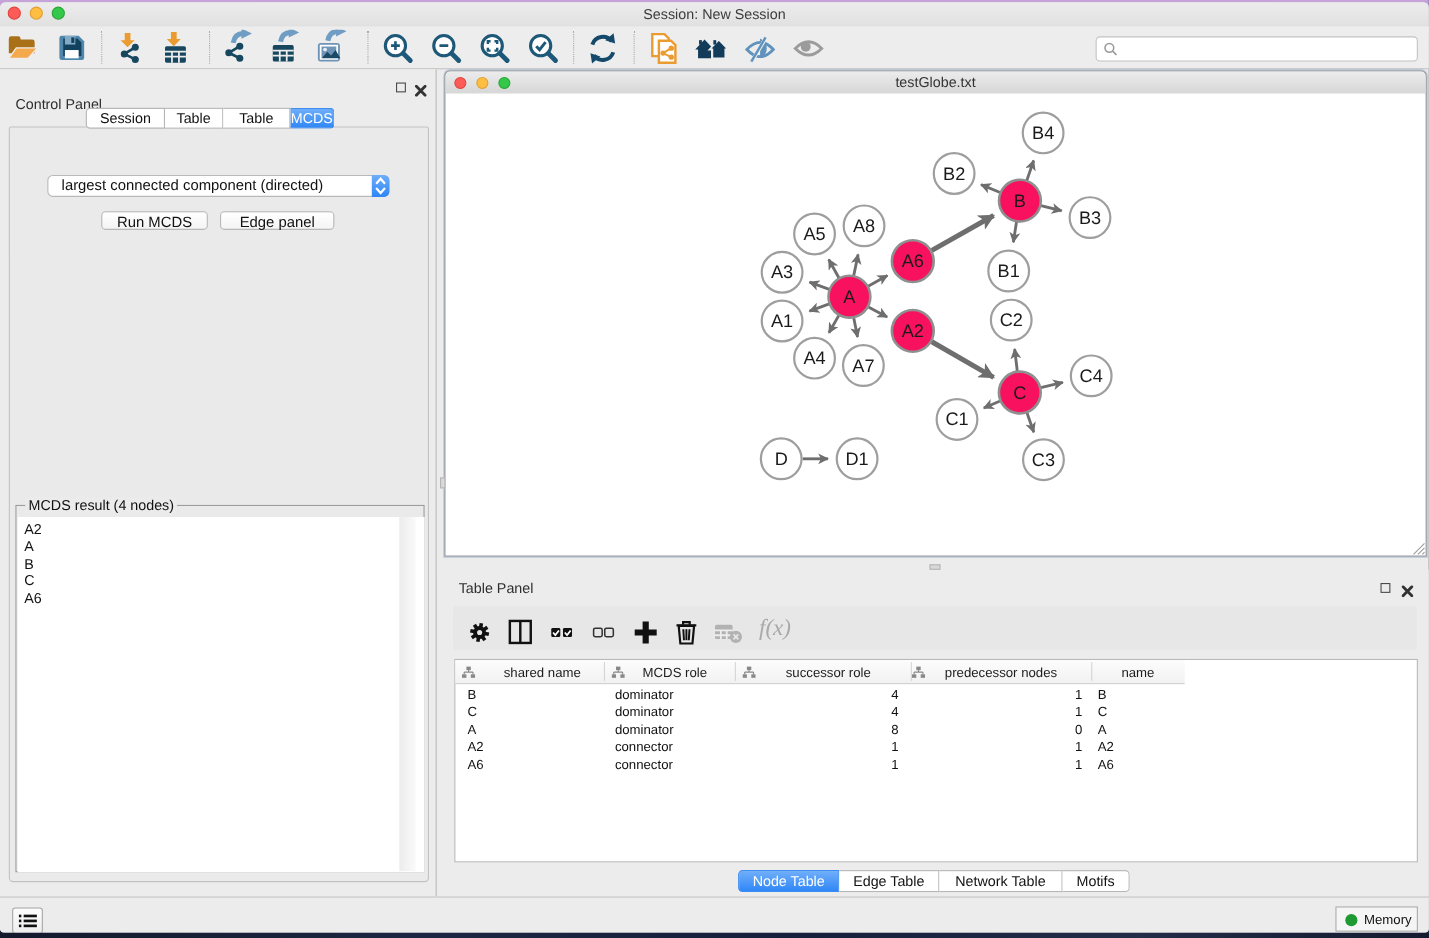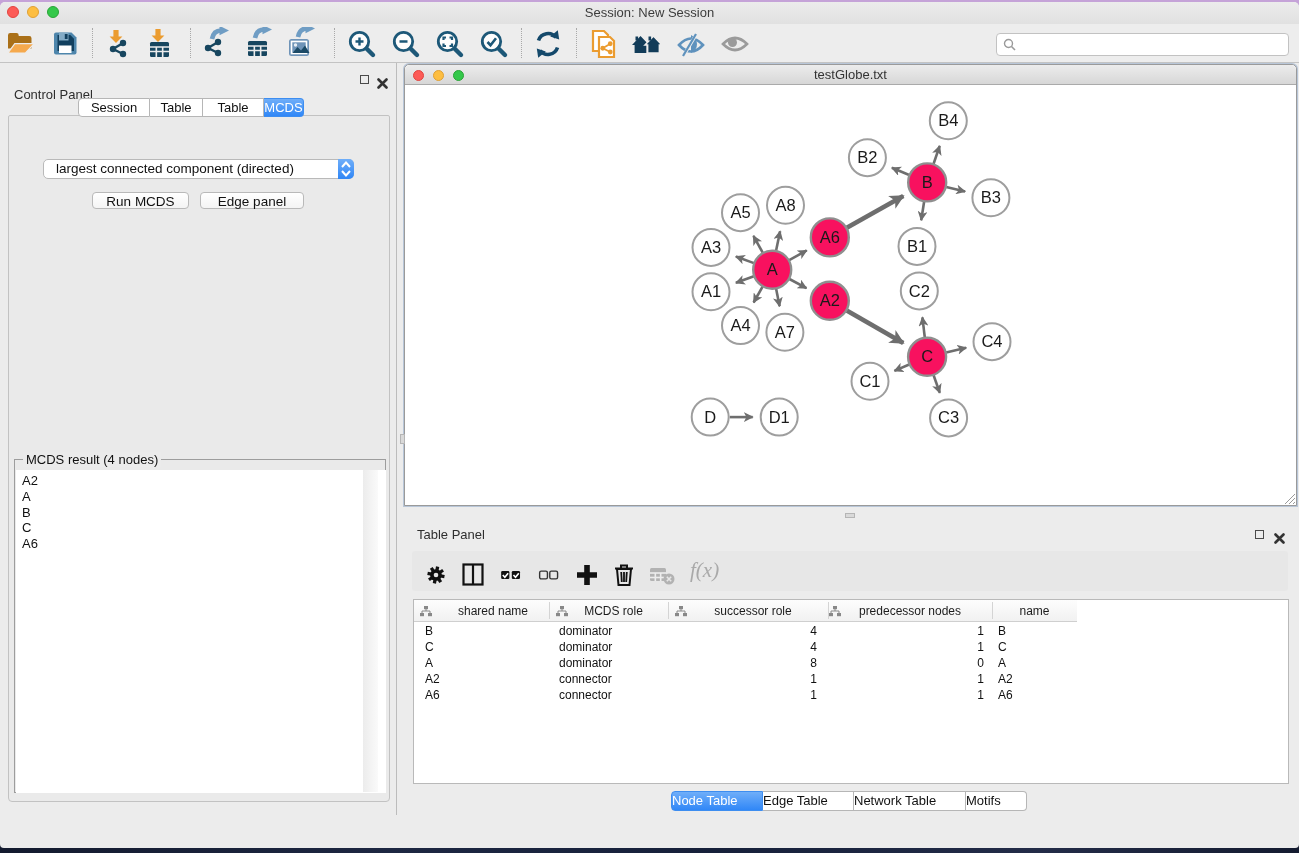--- a/index.html
+++ b/index.html
@@ -42,21 +42,21 @@
 .tl2{width:11px;height:11px;border-radius:50%;top:5px}
 
 #tpanel{left:398px;top:516px;width:901px;height:297px;background:#ececec}
 #ttoolbar{left:14px;top:33px;width:876px;height:40px;background:#e7e7e7;border-radius:3px}
 #ttable{left:15px;top:81px;width:876px;height:185px;background:#fff;border:1px solid #b9b9b9}
 #thead{left:0;top:0;width:663px;height:22px;background:linear-gradient(#fdfdfd,#f1f1f1);border-bottom:1px solid #cfcfcf}
 .hsep{top:2px;height:17px;border-left:1px solid #d4d4d4}
 .hlabel{font-size:12px;color:#1c1c1c;line-height:22px;position:absolute;text-align:center}
 .trow{position:absolute;font-size:12px;color:#111;height:16.2px;line-height:16.2px}
 .btabs{display:flex;height:20px}
-.btab{background:#fff;border:1px solid #b6b6b6;border-left:none;font-size:13px;color:#111;line-height:18px;white-space:nowrap}
+.btab{background:#fff;border:1px solid #b6b6b6;border-left:none;font-size:13px;color:#111;text-align:center;line-height:18px;white-space:nowrap}
 .btab.first{border-left:1px solid #b6b6b6;border-radius:4px 0 0 4px}
 .btab.last{border-radius:0 4px 4px 0}
 .btab.sel{background:linear-gradient(#6faef9,#3087f7);color:#fff;border-color:#3d8df0}
 
 #statusbar{left:0;top:813px;width:1299px;height:33px;background:#ececec;border-top:1px solid #c4c4c4}
 #listbtn{left:11px;top:9px;width:28px;height:24px;background:linear-gradient(#fdfdfd,#eee);border:1px solid #a8a8a8;border-radius:3px}
 #membtn{left:1214px;top:8px;width:75px;height:23px;background:#f5f5f5;border:1px solid #ababab}
 #membtn .dot{left:8px;top:6px;width:11px;height:11px;border-radius:50%;background:#1f9932}
 #membtn .txt{left:25px;top:0;font-size:12px;color:#111;line-height:22px}
 </style></head>
@@ -476,14 +476,32 @@
       <div class="btabs">
         <div class="btab first sel" style="width:92px">Node Table</div>
         <div class="btab" style="width:91px">Edge Table</div>
         <div class="btab" style="width:112px">Network Table</div>
         <div class="btab last" style="width:61px">Motifs</div>
       </div>
     </div>
   </div>
   <div class="abs" style="left:400px;top:432px;width:5px;height:10px;background:#d9d9d9;border:1px solid #b5b5b5"></div>
     <div class="abs" style="left:845px;top:511px;width:10px;height:5px;background:#d9d9d9;border:1px solid #b5b5b5"></div>
+  <div class="abs" id="statusbar">
+    <div class="abs" id="listbtn">
+        <svg class="abs" style="left:5px;top:5px" width="17" height="13" viewBox="0 0 17 13">
+          <g fill="#111">
+            <rect x="0" y="0.5" width="2.4" height="2.4"></rect>
+            <rect x="4.5" y="0.5" width="12" height="2.4"></rect>
+            <rect x="0" y="5" width="2.4" height="2.4"></rect>
+            <rect x="4.5" y="5" width="12" height="2.4"></rect>
+            <rect x="0" y="9.5" width="2.4" height="2.4"></rect>
+            <rect x="4.5" y="9.5" width="12" height="2.4"></rect>
+          </g>
+        </svg>
+      </div>
+    <div class="abs" id="membtn">
+        <div class="abs dot"></div>
+        <div class="abs txt">Memory</div>
+      </div>
+  </div>
 </div>
 <div class="abs" id="wallpaper-bottom" style="left:0;top:848px;width:1299px;height:5px;background:linear-gradient(90deg,#131a2e,#1d2742 30%,#16203a 55%,#232c48 80%,#141b30)"></div>
 
 </body></html>

